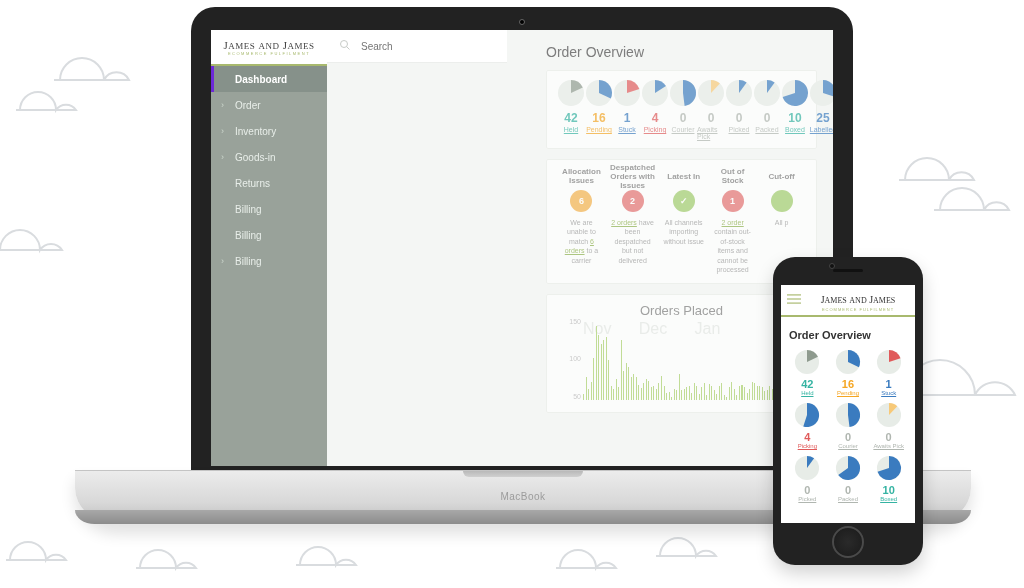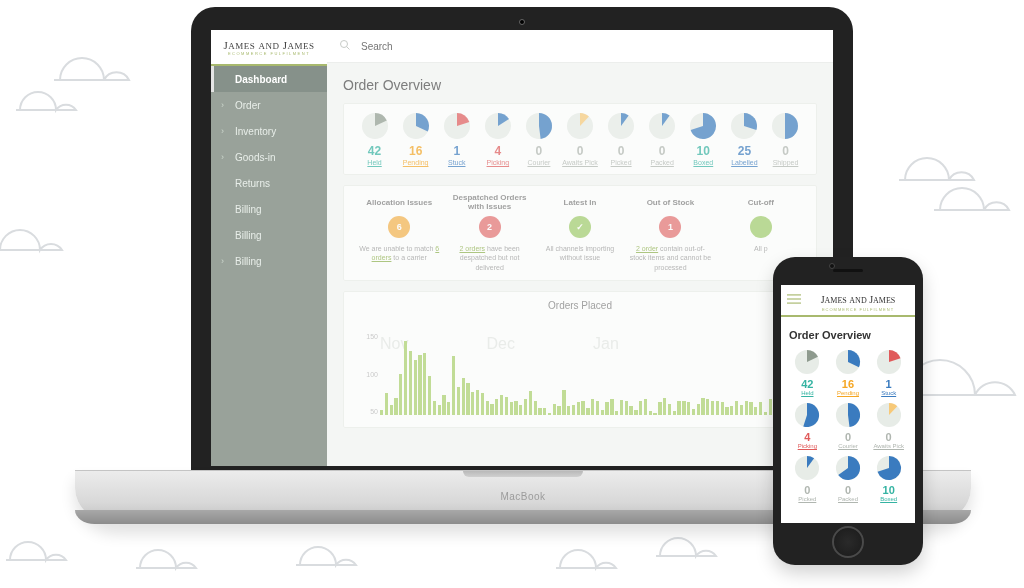--- a/index.html
+++ b/index.html
@@ -19,25 +19,25 @@
   .app { position:absolute; left:136px; top:23px; width:622px; height:436px; background:#fff; display:flex; overflow:hidden; }
 
   
   .sidebar { width:116px; background:#99a29a; color:#fff; font-size:10px; display:flex; flex-direction:column; }
   .logo { height:34px; background:#fff; display:flex; flex-direction:column; justify-content:center; align-items:center; border-bottom:2px solid #a8b96e; }
   .logo-main { font-family:"Times New Roman",serif; font-size:11px; color:#444; letter-spacing:0.5px; }
   .logo-main .sc { font-variant:small-caps; font-size:9px; }
   .logo-sub { font-size:4px; color:#a8b96e; letter-spacing:1.5px; }
   .nav { list-style:none; margin:0; padding:0; }
   .nav li { display:flex; align-items:center; height:26px; padding:0 10px; cursor:pointer; color:#e8eee9; }
-  .nav li.active { background:#86918a; border-left:3px solid #e5e5e5; padding-left:7px; font-weight:600; color:#fff; }
+  .nav li.active { background:#86918a; border-left:3px solid #6d28d9; padding-left:7px; font-weight:600; color:#fff; }
   .nav .chev { width:8px; display:inline-block; color:#cdd7ce; margin-right:6px; font-size:9px; }
 
   
-  .main { flex:1; background:#f4f6f4; display:flex; flex-direction:column; min-width:0; }
+  .main { flex:1; background:#f4f6f4; display:flex; flex-direction:row; min-width:0;gap:23px; }
   .searchbar { height:32px; background:#fff; border-bottom:1px solid #eceeec; display:flex; align-items:center; padding:0 12px; }
   .search-icon { color:#c7cbc7; margin-right:8px; }
   .search-input { border:none; outline:none; font-size:10px; color:#888; flex:1; background:transparent; }
   .content { padding:12px 16px; overflow:hidden; }
   .page-title { font-size:14px; color:#7d7d7d; font-weight:400; margin:2px 0 10px; }
 
   .card { background:#fff; border:1px solid #ebeee9; border-radius:2px; margin-bottom:10px; padding:8px 10px; opacity:0.68; }
 
   
   .overview-row { display:flex; justify-content:space-between; }
@@ -50,21 +50,21 @@
   .status-row { display:flex; }
   .status { flex:1; text-align:center; padding:0 4px; font-size:7px; color:#9a9a9a; }
   .status h4 { font-size:8px; color:#7a7a7a; font-weight:700; margin:0 0 6px; height:16px; display:flex; align-items:center; justify-content:center; }
   .status .badge { width:22px; height:22px; border-radius:50%; margin:0 auto 6px; color:#fff; display:flex; align-items:center; justify-content:center; font-size:9px; font-weight:600; }
   .b-orange { background:#f5b14a; } .b-red { background:#e46f6f; } .b-green { background:#a0cc6a; }
   .status p { margin:0; line-height:1.35; }
   .status a { color:#8db04b; text-decoration:underline; }
 
   
   .chart-card { opacity:0.68; }
-  .chart-title { text-align:center; font-size:10px; color:#7a7a7a; margin-bottom:22px; }
+  .chart-title { text-align:center; font-size:13px; color:#7a7a7a; margin-bottom:0; }
   .chart { position:relative; height:86px; }
   .chart-axis { position:absolute; left:0; top:0; bottom:4px; width:24px; display:flex; flex-direction:column; justify-content:space-between; text-align:right; font-size:7px; color:#b7b7b7; }
   .bars { position:absolute; left:26px; right:0; bottom:4px; height:74px; display:flex; align-items:flex-end; gap:1.5px; }
   .bars .bar { flex:1; background:#aad06b; }
   .chart-months { position:absolute; left:26px; right:0; top:2px; height:100%; display:flex; pointer-events:none; }
   .chart-months span { flex:1; font-size:16px; color:#e5e8e5; font-weight:300; }
 
   
   .phone { position:absolute; left:773px; top:257px; width:150px; height:308px; background:#222; border-radius:22px; z-index:10; box-shadow:0 8px 18px rgba(0,0,0,0.18); }
   .phone::before { content:""; position:absolute; left:50%; top:12px; transform:translateX(-50%); width:30px; height:3px; background:#111; border-radius:2px; }

